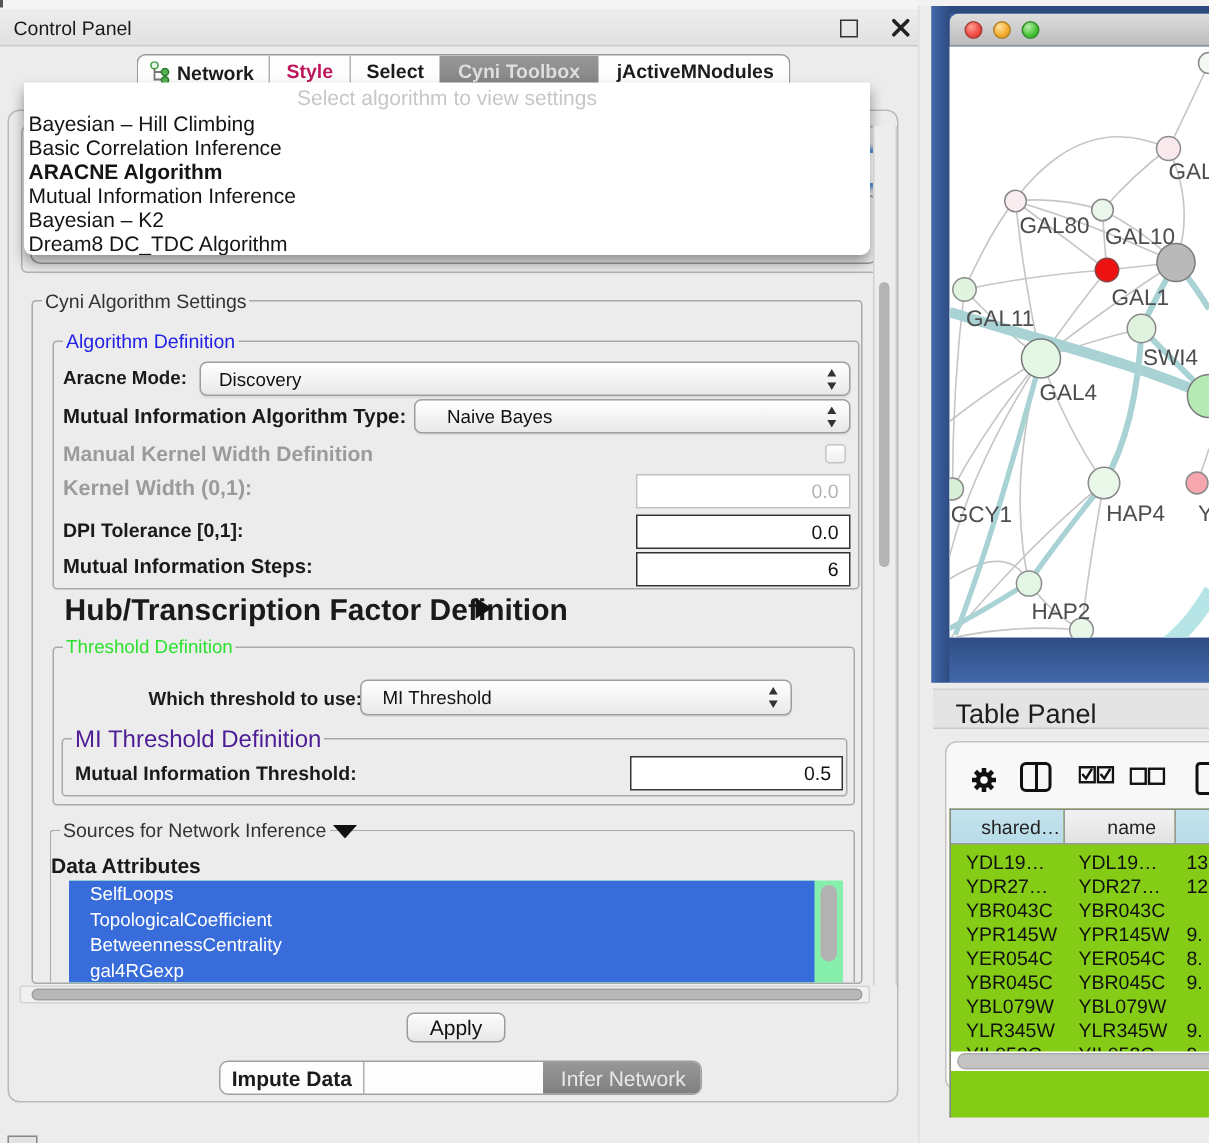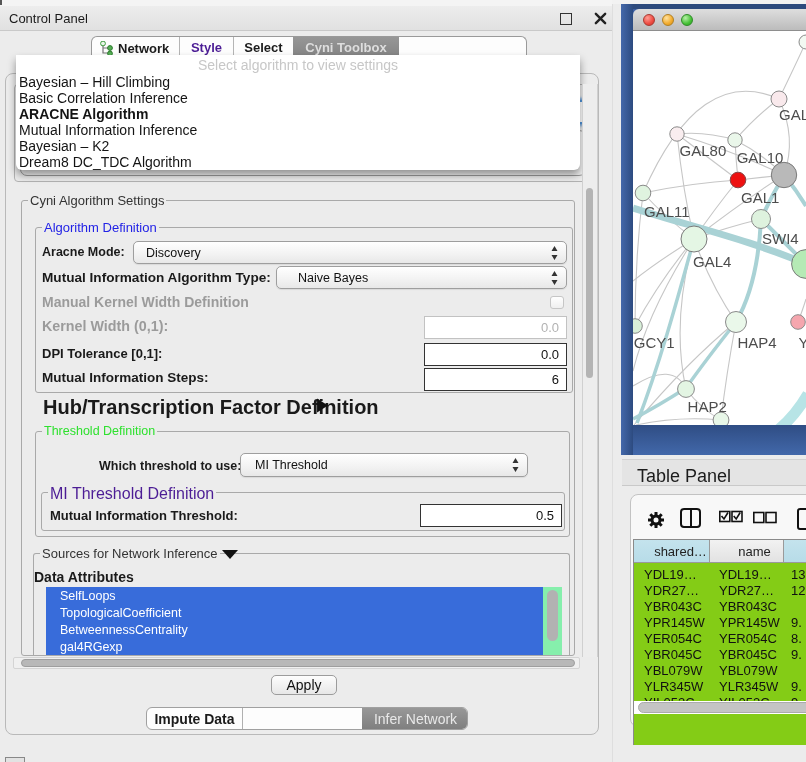--- a/index.html
+++ b/index.html
@@ -39,23 +39,24 @@
 <div class="abs" style="left:91px;top:36px;width:436px;height:22px;background:#fdfdfd;border:1px solid #9a9a9a;border-bottom:none;border-radius:6px 6px 0 0;overflow:hidden;">
   <div class="abs" style="left:0;top:0;width:88px;height:22px;border-right:1px solid #b5b5b5;">
     <svg class="abs" style="left:8px;top:4px;" width="14" height="15" viewBox="0 0 14 15">
       <path d="M3 3 L3 12 L10 12 M3 7 L9 7" stroke="#777" stroke-width="1.2" fill="none"></path>
       <circle cx="3" cy="2.5" r="2.4" fill="#eaf6ea" stroke="#3a9a3a"></circle>
       <circle cx="10" cy="7" r="2.4" fill="#55b055" stroke="#2c7a2c"></circle>
       <circle cx="10" cy="12.5" r="2.4" fill="#55b055" stroke="#2c7a2c"></circle>
     </svg>
     <div class="abs" style="left:26px;top:4px;font-size:13px;font-weight:bold;color:#1b1b1b;">Network</div>
   </div>
-  <div class="abs" style="left:88px;top:0;width:54px;height:22px;border-right:1px solid #b5b5b5;text-align:center;"><span style="font-size:13px;font-weight:bold;color:#4c1d95;line-height:22px;">Style</span></div>
+  <div class="abs" style="left:88px;top:0;width:54px;height:22px;border-right:1px solid #b5b5b5;text-align:center;"><span style="font-size:13px;font-weight:bold;color:#be185d;line-height:22px;">Style</span></div>
   <div class="abs" style="left:142px;top:0;width:59px;height:22px;text-align:center;"><span style="font-size:13px;font-weight:bold;color:#1b1b1b;line-height:22px;">Select</span></div>
   <div class="abs" style="left:201px;top:0;width:106px;height:22px;background:linear-gradient(#979797,#828282);text-align:center;"><span style="font-size:13px;font-weight:bold;color:#dedede;line-height:22px;">Cyni Toolbox</span></div>
+  <div class="abs" style="left:307px;top:0;width:129px;height:22px;text-align:center;"><span style="font-size:13px;font-weight:bold;color:#1b1b1b;line-height:22px;">jActiveMNodules</span></div>
 </div>
 
 <div class="abs" style="left:16px;top:55px;width:564px;height:115px;background:#fff;border-radius:0 0 6px 6px;box-shadow:0 5px 9px rgba(0,0,0,0.4);overflow:hidden;">
   <div style="height:19px;text-align:center;font-size:14px;color:#c7c7c7;line-height:20px;">Select algorithm to view settings</div>
   <div style="font-size:14px;color:#141414;line-height:16px;padding-left:3px;">
     <div>Bayesian – Hill Climbing</div>
     <div>Basic Correlation Inference</div>
     <div style="font-weight:bold;">ARACNE Algorithm</div>
     <div>Mutual Information Inference</div>
     <div>Bayesian – K2</div>

